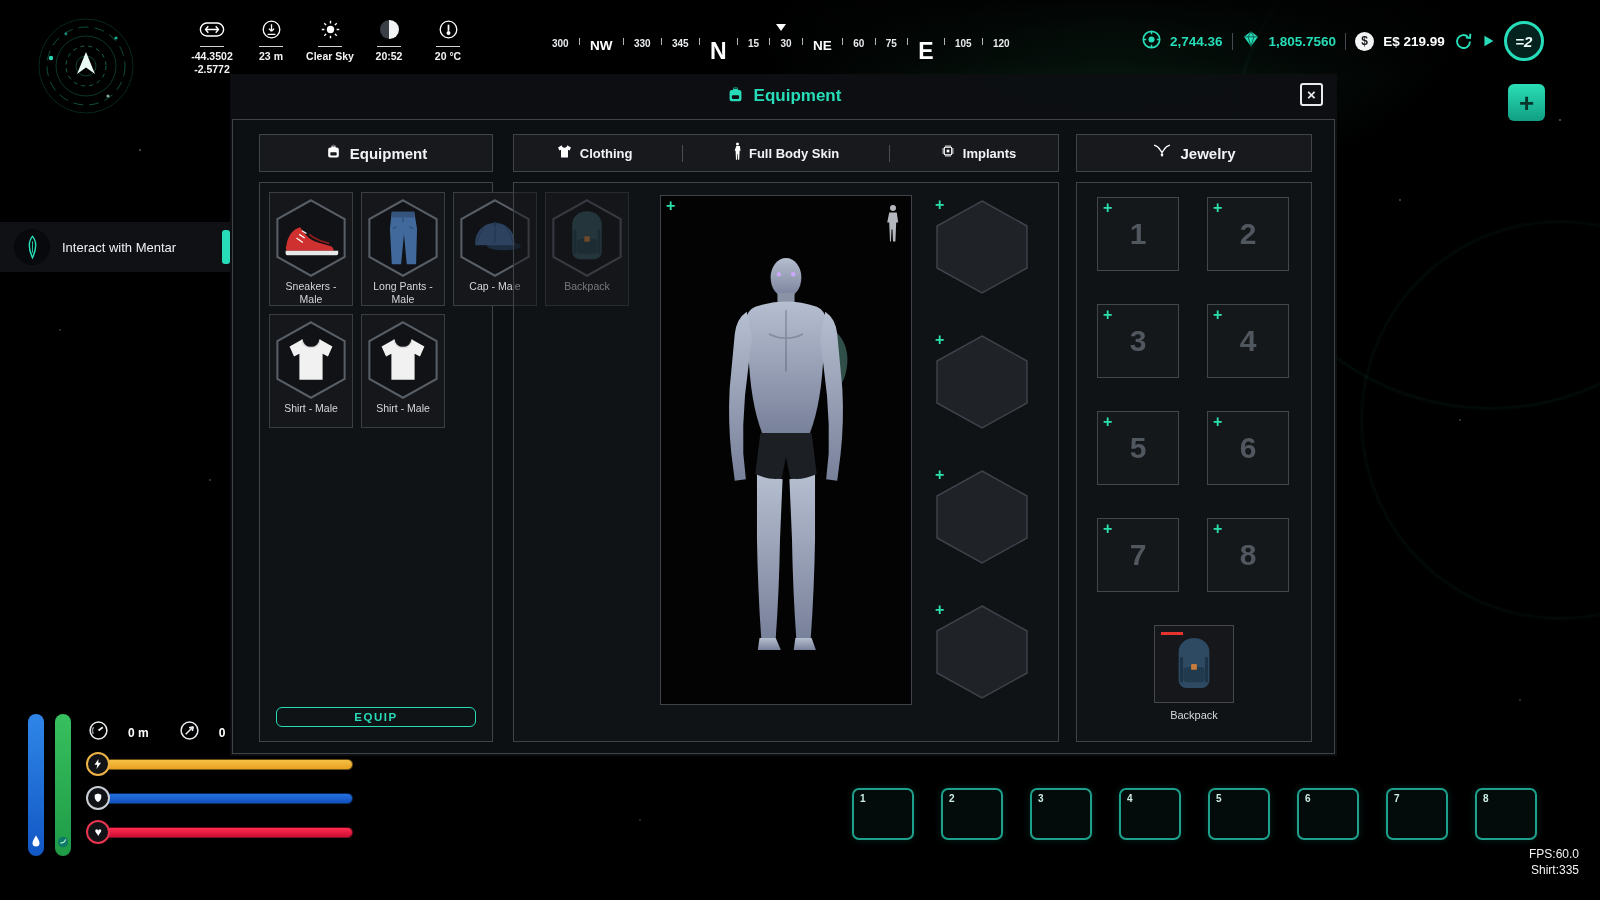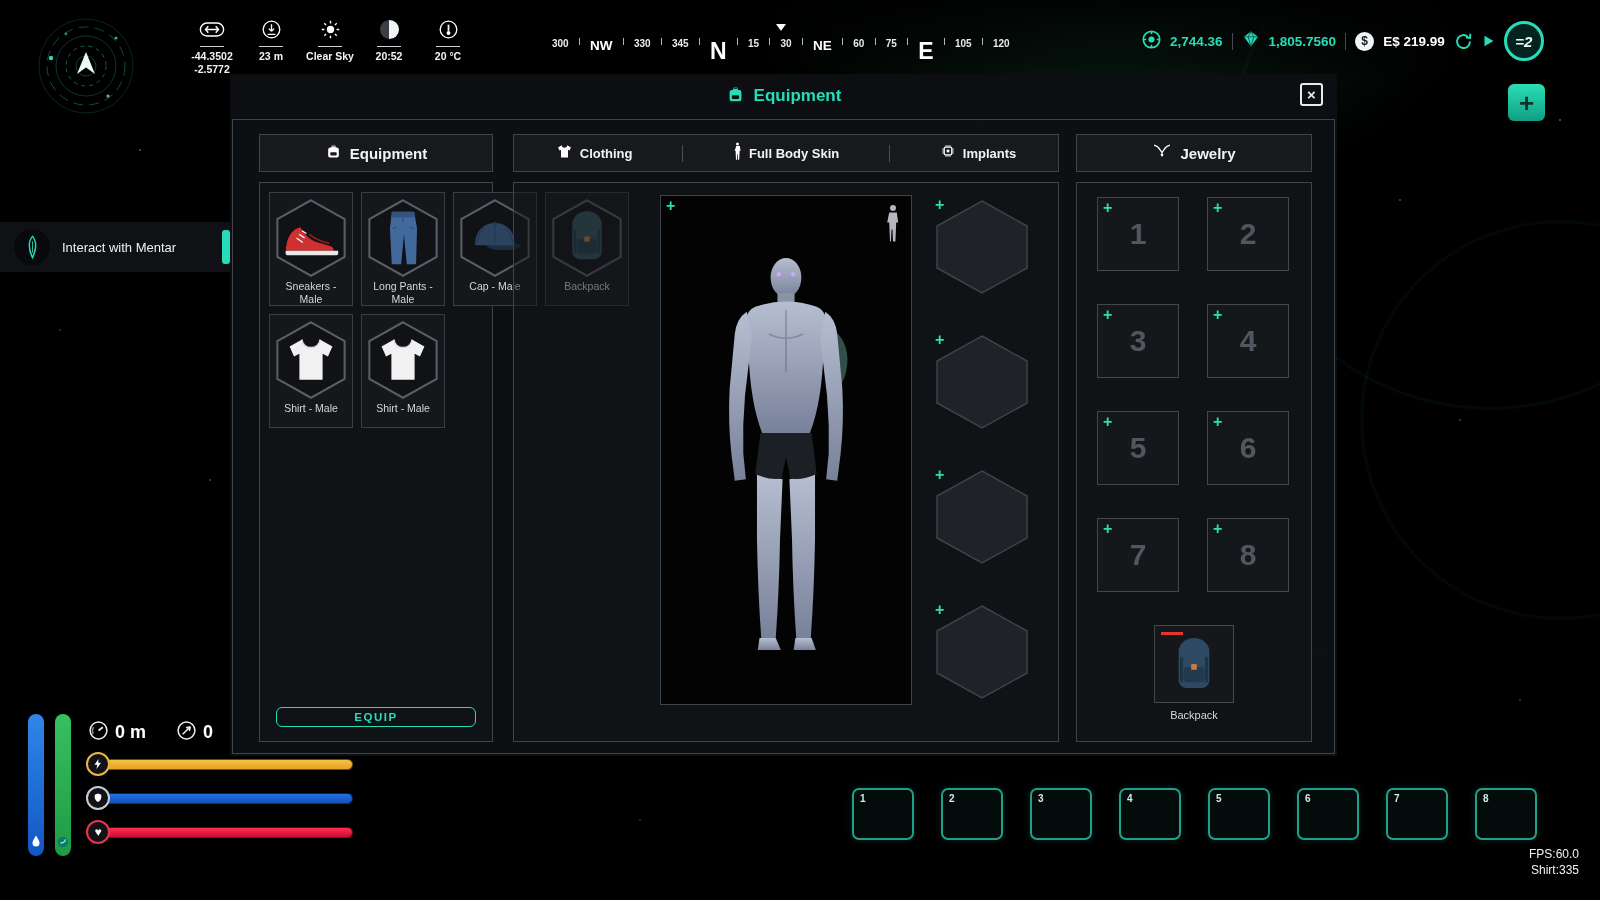--- a/index.html
+++ b/index.html
@@ -139,21 +139,21 @@
   .equipped-card .art{position:absolute;left:50%;top:52%;transform:translate(-50%,-50%)}
   .equipped-label{position:absolute;left:0;right:0;top:526px;text-align:center;font-size:11px;color:#d4d7db}
 
   
   .vitals{position:absolute;left:0;top:700px;width:420px;height:200px;z-index:5}
   .vbar{position:absolute;top:14px;width:16px;height:142px;border-radius:8px}
   .vbar.blue{left:28px;background:linear-gradient(#2f86e8,#1257c4)}
   .vbar.green{left:55px;background:linear-gradient(#37c05f,#1f9a46)}
   .vbar-ico{position:absolute;left:50%;bottom:4px;transform:translateX(-50%)}
   .gauge-row{position:absolute;left:88px;top:20px;display:flex;align-items:center}
-  .gauge-row b{font-size:18px;font-weight:700;color:#fff;margin-left:6px}
+  .gauge-row b{font-size:12px;font-weight:700;color:#fff;margin-left:19px}
   .gauge-row .second{margin-left:30px}
   .stat-row{position:absolute;left:86px;display:flex;align-items:center}
   .stat-row.r1{top:52px}.stat-row.r2{top:86px}.stat-row.r3{top:120px}
   .ring-ico{width:24px;height:24px;border-radius:50%;background:#101216;display:flex;align-items:center;justify-content:center;z-index:2;flex:none}
   .ring-ico.y{border:2px solid #edb347}
   .ring-ico.g{border:2px solid #c9ced4}
   .ring-ico.r{border:2px solid #e8344e}
   .ring-ico .heart{color:#fff;font-size:12px;line-height:1}
   .bar{margin-left:-5px;width:248px;height:11px;border-radius:6px;border:1px solid rgba(0,0,0,.55)}
   .bar.yellow{background:linear-gradient(#f6c244,#e8a021)}

